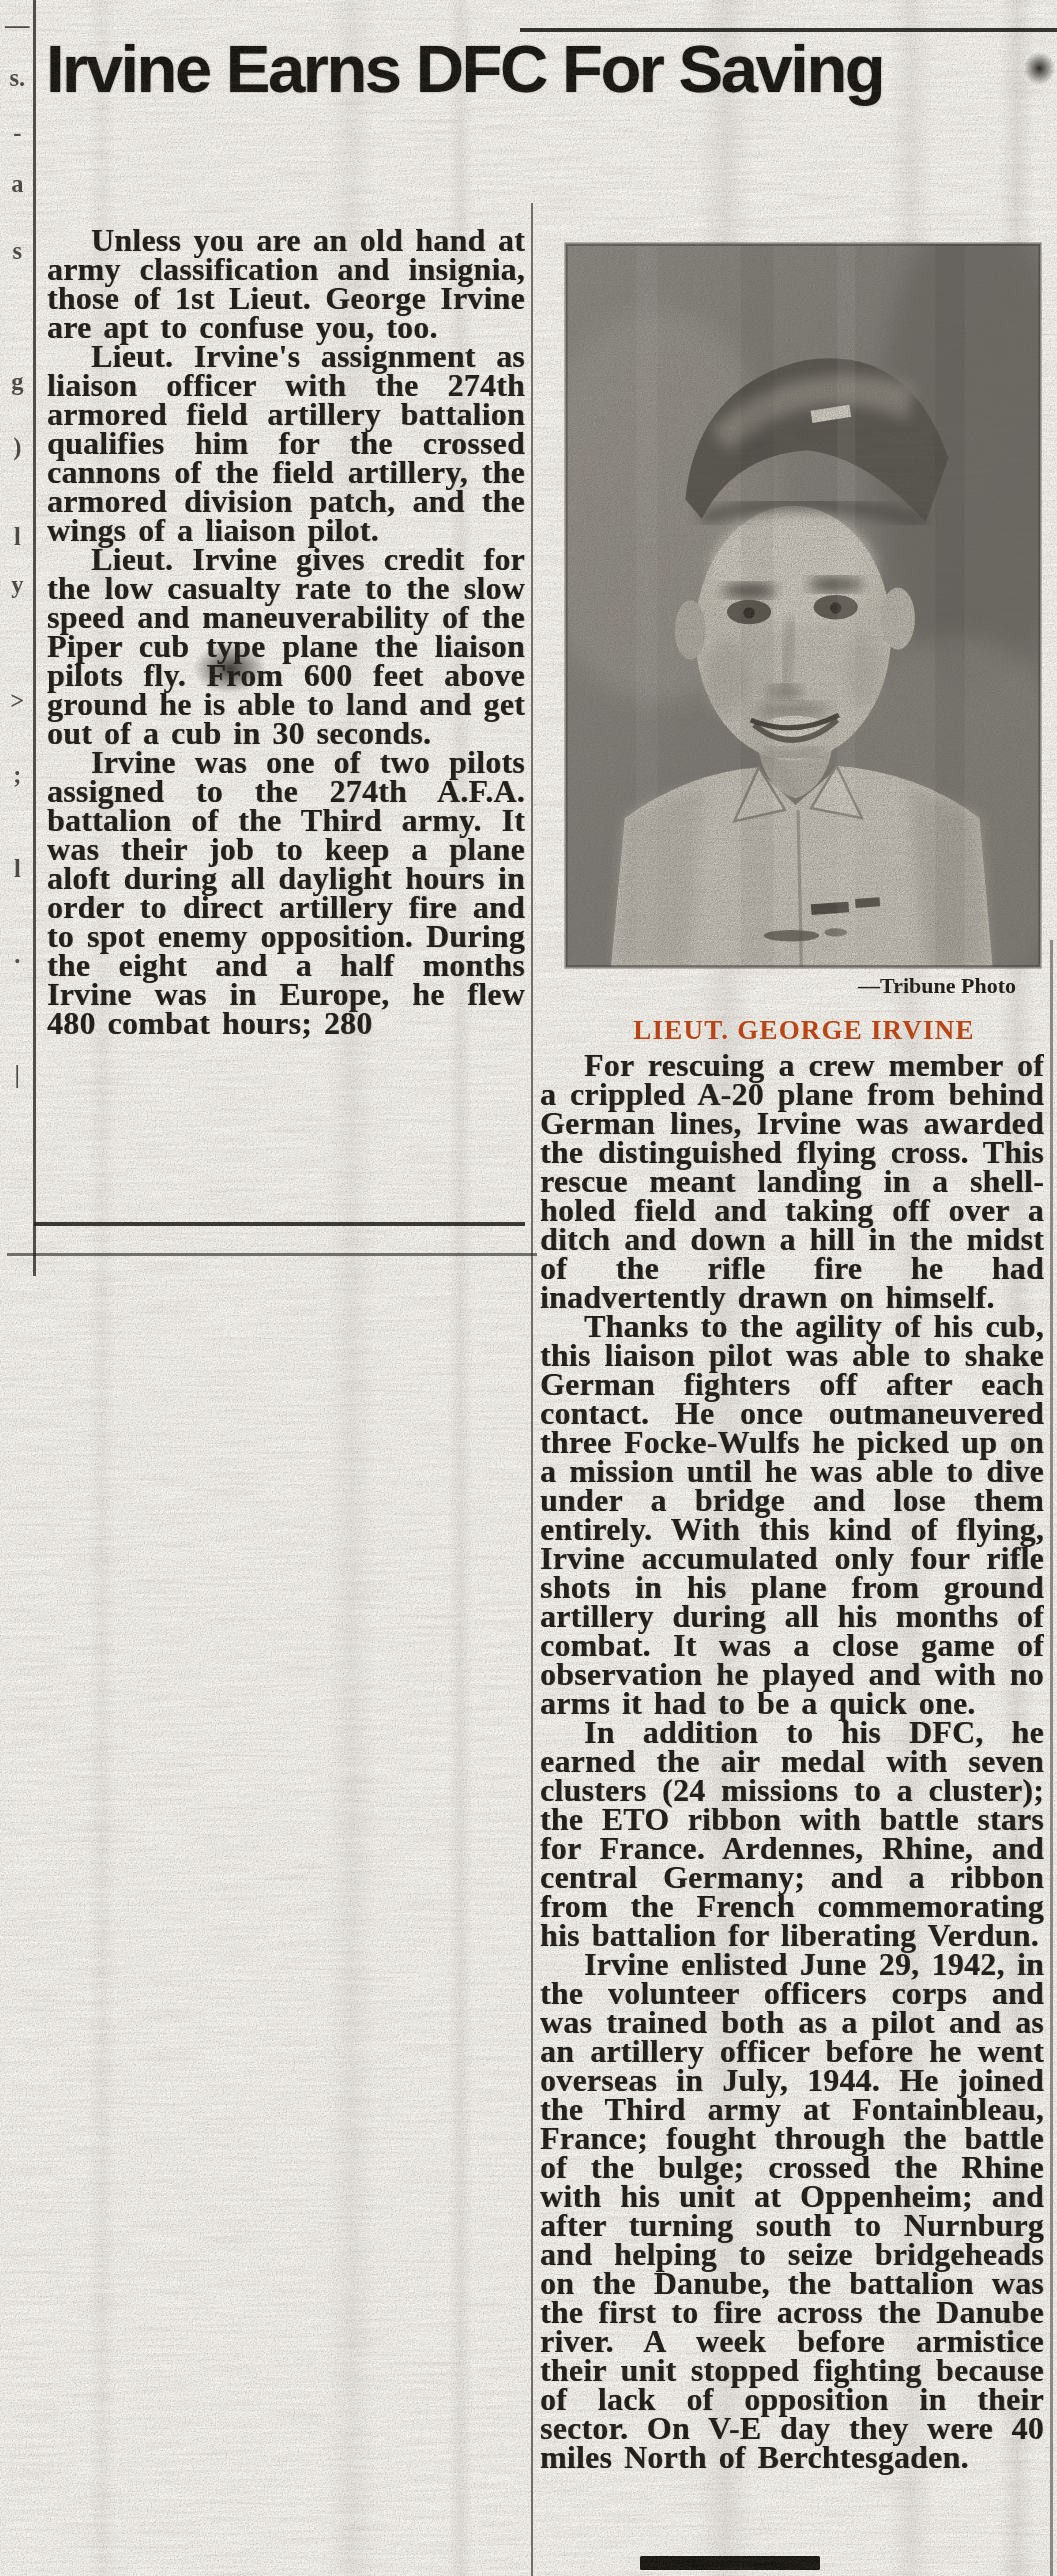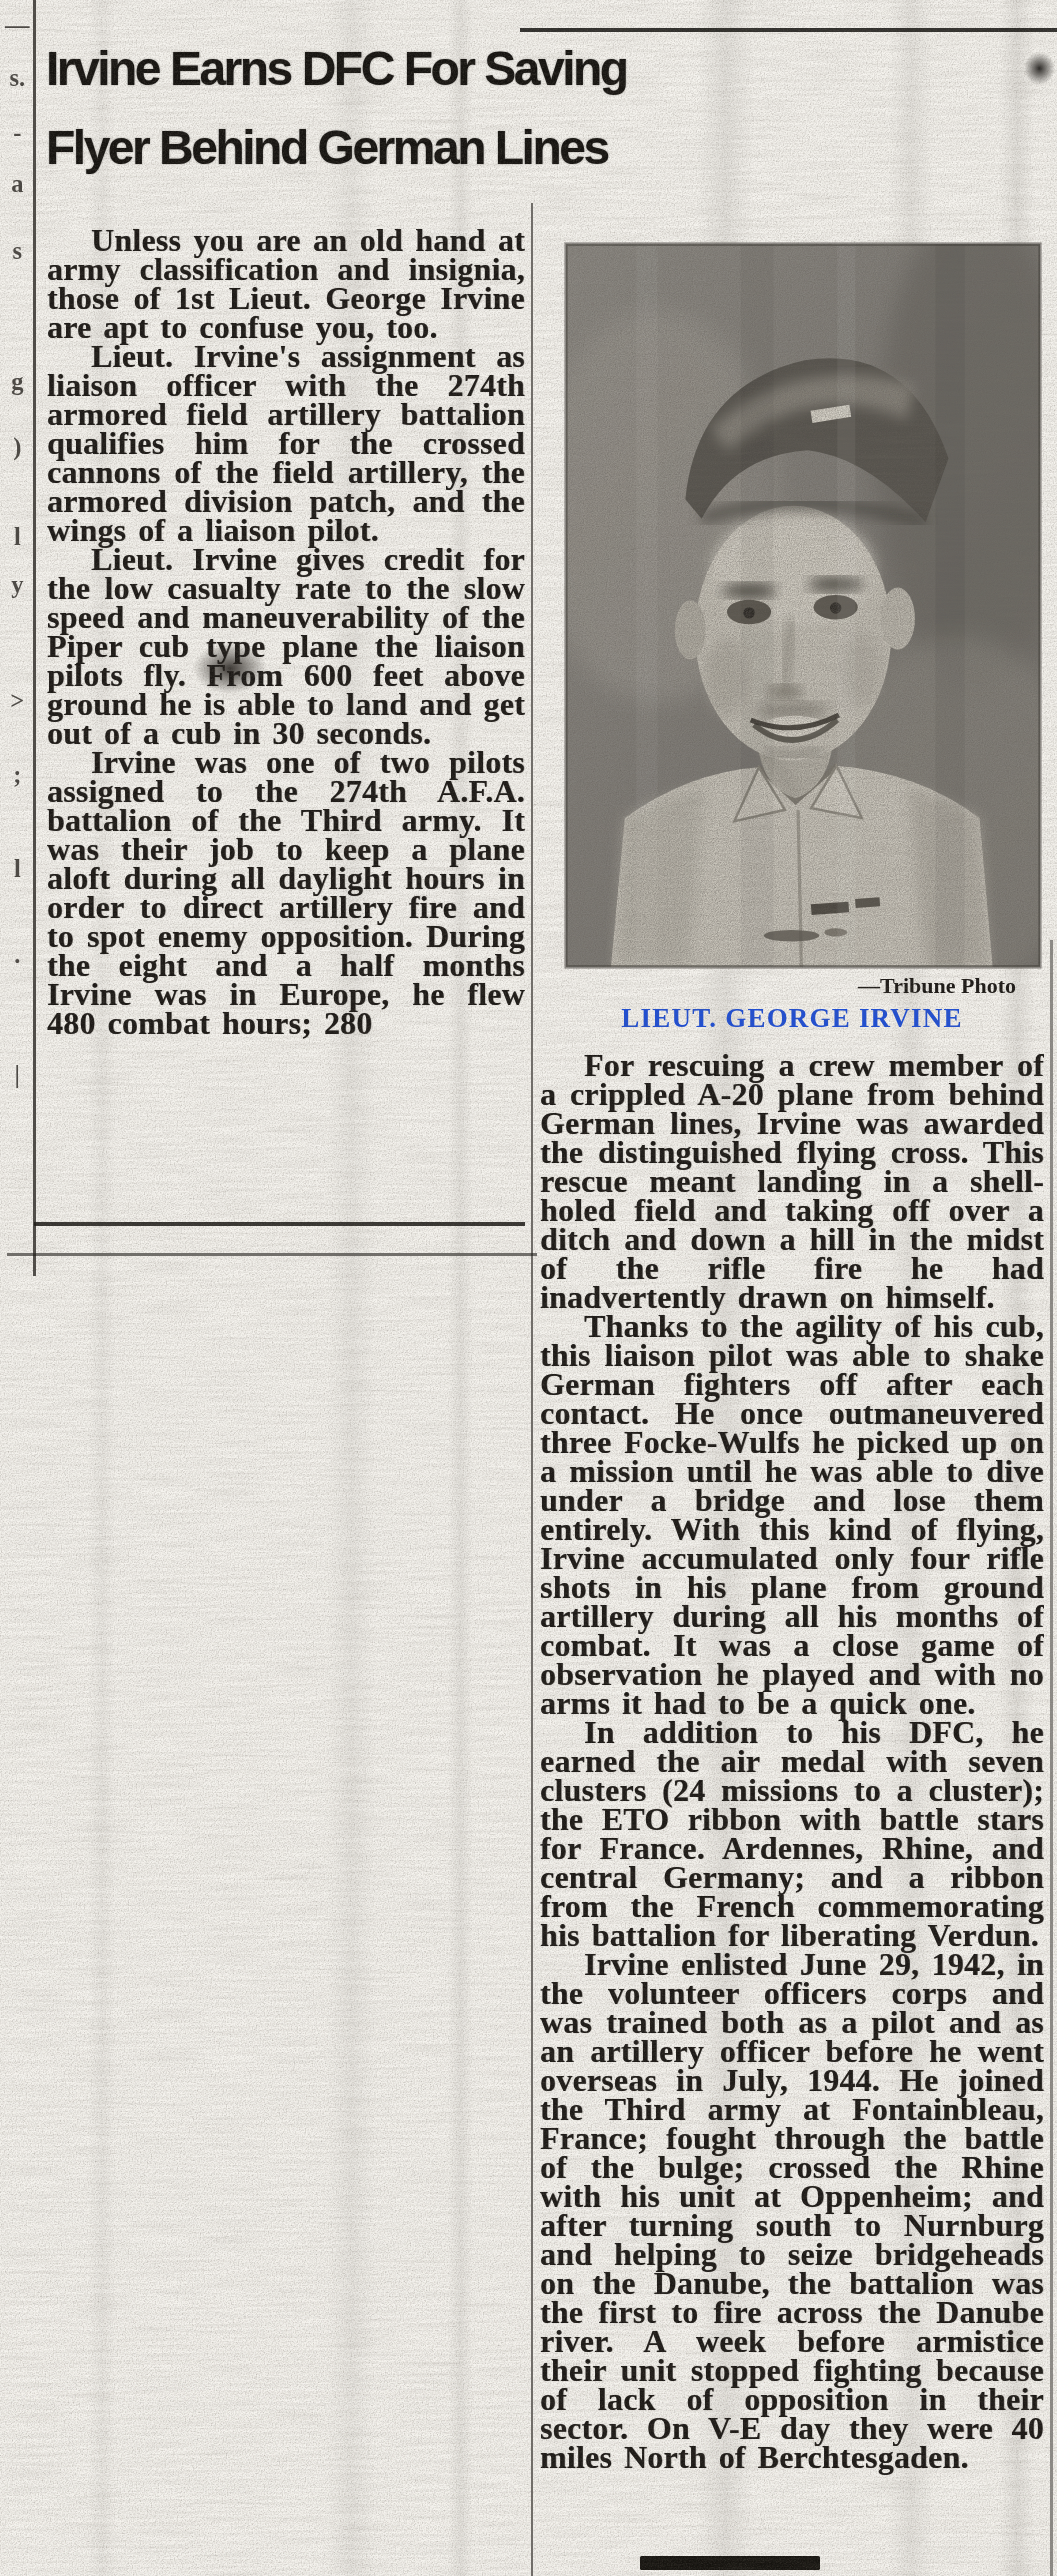--- a/index.html
+++ b/index.html
@@ -47,41 +47,41 @@
   .margin-frags span:nth-of-type(9){top:571px;}
   .margin-frags span:nth-of-type(10){top:687px;}
   .margin-frags span:nth-of-type(11){top:761px;}
   .margin-frags span:nth-of-type(12){top:855px;}
   .margin-frags span:nth-of-type(13){top:947px;}
   .margin-frags span:nth-of-type(14){top:1061px;}
 
   
   .headline{position:absolute;left:46px;top:29px;width:957px;margin:0;
     font-family:"Liberation Sans", sans-serif;font-weight:700;
-    font-size:48px;line-height:79px;letter-spacing:-2.5px;color:#14120f;
+    font-size:67px;line-height:79px;letter-spacing:-2.5px;color:#14120f;
     text-shadow:0 0 1.6px rgba(20,18,15,.5);}
   .headline span{display:block;}
 
   
   .col{position:absolute;text-align:justify;font-weight:700;
     font-size:32px;line-height:29px;word-spacing:3.7px;letter-spacing:0.2px;
     color:#1b1815;text-shadow:0.4px 0.4px 0.7px rgba(28,24,20,.55);}
   .col p{margin:0;text-indent:44px;}
   .col p.cont{text-indent:0;}
   .col-left{left:47px;top:226px;width:478px;height:996px;overflow:hidden;}
   .col-right{left:540px;top:1051px;width:504px;height:1525px;overflow:hidden;}
 
   
   .photo-frame{position:absolute;left:566px;top:244px;width:474px;height:723px;
     box-shadow:0 0 0 1.6px rgba(45,42,38,.5), 0 0 11.4px rgba(45,42,38,.35) inset;}
   .photo-frame svg{display:block;}
   .photo-credit{position:absolute;left:540px;top:973px;width:476px;margin:0;
     text-align:right;font-size:22px;font-weight:700;color:#1b1815;}
-  .photo-caption{position:absolute;left:540px;top:1003px;width:504px;margin:0;
-    text-align:center;font-size:27px;font-weight:700;letter-spacing:1.2px;color:#1d4ed8;}
+  .photo-caption{position:absolute;left:540px;top:1003px;width:504px;margin:12px;
+    text-align:center;font-size:27px;font-weight:700;letter-spacing:1.2px;color:#c2410c;}
 </style>
 </head>
 <body>
 
 <div class="page">
 
   <div class="band"></div>
   <div class="band"></div>
   <div class="band"></div>
   <div class="band"></div>
@@ -110,21 +110,20 @@
     <span>y</span>
     <span>&gt;</span>
     <span>;</span>
     <span>l</span>
     <span>·</span>
     <span>|</span>
   </div>
 
   <h1 class="headline">
     <span>Irvine Earns DFC For Saving</span>
-    <span>Flyer Behind German Lines</span>
   </h1>
 
   <div class="col col-left">
     <p>Unless you are an old hand at army classification and insignia, those of 1st Lieut. George Irvine are apt to confuse you, too.</p>
     <p>Lieut. Irvine's assignment as liaison officer with the 274th armored field artillery battalion qualifies him for the crossed cannons of the field artillery, the armored division patch, and the wings of a liaison pilot.</p>
     <p>Lieut. Irvine gives credit for the low casualty rate to the slow speed and maneuverability of the Piper cub type plane the liaison pilots fly. From 600 feet above ground he is able to land and get out of a cub in 30 seconds.</p>
     <p>Irvine was one of two pilots assigned to the 274th A.F.A. battalion of the Third army. It was their job to keep a plane aloft during all daylight hours in order to direct artillery fire and to spot enemy opposition. During the eight and a half months Irvine was in Europe, he flew 480 combat hours; 280</p>
   </div>
 
   <div class="photo-frame">

